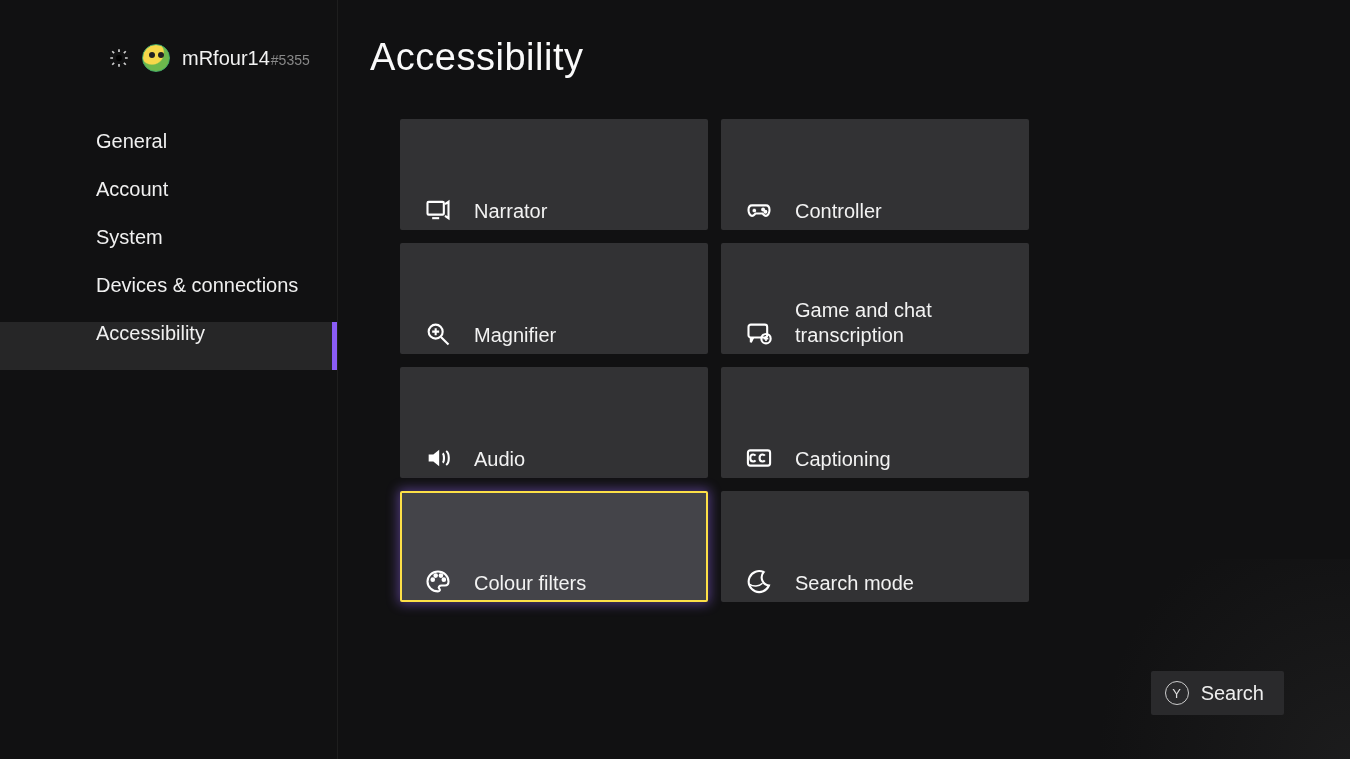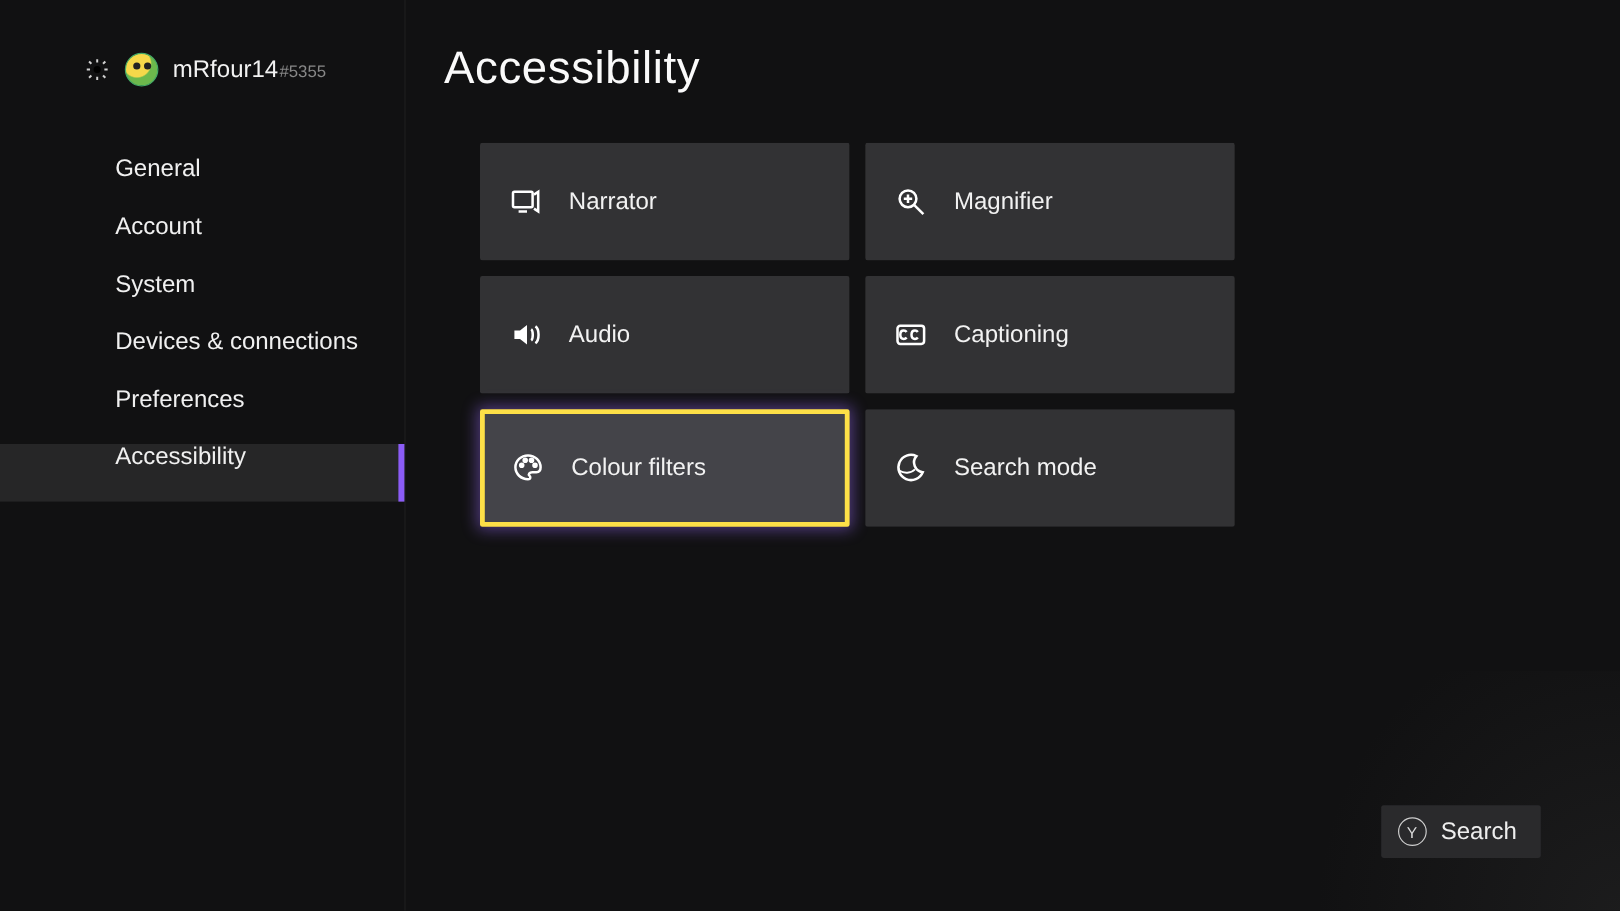--- a/index.html
+++ b/index.html
@@ -16,21 +16,21 @@
     width: 338px;
     height: 759px;
     background: #111112;
     border-right: 1px solid #1e1e1e;
     padding-top: 44px;
   }
   .sidebar-head {
     display: flex;
     align-items: center;
     gap: 12px;
-    padding-left: 70px;
+    padding-left: 108px;
     margin-bottom: 58px;
   }
   .gear-icon { width: 22px; height: 22px; color: #d0d0d0; flex-shrink:0; }
   .avatar {
     width: 28px; height: 28px; border-radius: 50%;
     background: radial-gradient(circle at 35% 30%, #f6d84a 0 45%, #6db84c 50% 100%);
     border: 1px solid #4a6; flex-shrink:0;
     position:relative;
   }
   .avatar::after{
@@ -68,33 +68,33 @@
   .grid {
     margin-left: 30px;
     display: grid;
     grid-template-columns: 308px 308px;
     gap: 13px 13px;
   }
   .tile {
     background: #323234;
     border: 2px solid transparent;
     border-radius: 2px;
-    height: 98px;
-    padding: 16px 22px;
+    height: 111px;
+    padding: 4px 22px;
     display: flex;
-    align-items: center;
+    align-items: flex-end;
     gap: 22px;
     cursor: pointer;
     font-size: 20px;
     color: #f2f2f2;
   }
   .tile .tile-label { line-height: 1.25; }
   .tile.selected {
     background: #444449;
-    border: 4px solid #fde047;
+    border: 2px solid #fde047;
     box-shadow: 0 0 12px 2px rgba(155,109,255,.45);
   }
   .tile-icon { width: 28px; height: 28px; flex-shrink: 0; color:#fff; display:flex; align-items:center; justify-content:center;}
   .tile-icon svg { width: 100%; height: 100%; stroke: currentColor; fill:none; stroke-width:1.8; }
   
   .search-btn {
     position: absolute;
     right: 66px; bottom: 44px;
     background: #2a2a2c;
     height: 44px;
@@ -136,23 +136,20 @@
       </div>
     <div class="nav-item">
         <span>Account</span>
       </div>
     <div class="nav-item">
         <span>System</span>
       </div>
     <div class="nav-item">
         <span>Devices &amp; connections</span>
       </div>
-    <div class="nav-item">
-        <span>Preferences</span>
-      </div>
     <div class="nav-item active">
         <span>Accessibility</span>
       </div>
   </div>
 </div>
 
 <div class="main">
   <h1 class="page-title">Accessibility</h1>
 
   <div class="grid">
@@ -161,32 +158,54 @@
       <span class="tile-icon">
         <svg viewBox="0 0 24 24">
             <rect x="3" y="5" width="14" height="11" rx="1"></rect>
             <path d="M7 19h6"></path>
             <path d="M18 7l3-2v14l-3-2"></path>
           </svg>
       </span>
       <span class="tile-label">Narrator</span>
     </div>
 
+    <div class="tile">
+      <span class="tile-icon">
+        <svg viewBox="0 0 24 24">
+            <path d="M6 8h12c2 0 3 2 3 4s-1 5-3 5c-1.5 0-2-1-3-2H9c-1 1-1.5 2-3 2-2 0-3-3-3-5s1-4 3-4z"></path>
+            <path d="M8 11v3M6.5 12.5h3"></path>
+            <circle cx="15.5" cy="11.5" r=".8" fill="currentColor"></circle>
+            <circle cx="17.5" cy="13.5" r=".8" fill="currentColor"></circle>
+          </svg>
+      </span>
+      <span class="tile-label">Controller</span>
+    </div>
 
     <div class="tile">
       <span class="tile-icon">
         <svg viewBox="0 0 24 24">
             <circle cx="10" cy="10" r="6"></circle>
             <path d="M14.5 14.5L21 21"></path>
             <path d="M10 7v6M7 10h6"></path>
           </svg>
       </span>
       <span class="tile-label">Magnifier</span>
     </div>
 
+    <div class="tile">
+      <span class="tile-icon">
+        <svg viewBox="0 0 24 24">
+            <rect x="3" y="4" width="16" height="11" rx="2"></rect>
+            <path d="M7 15l-2 4v-4"></path>
+            <circle cx="18" cy="16" r="4"></circle>
+            <path d="M18 14v4M16 16h4" stroke-width="1.4"></path>
+          </svg>
+      </span>
+      <span class="tile-label">Game and chat transcription</span>
+    </div>
 
     <div class="tile">
       <span class="tile-icon">
         <svg viewBox="0 0 24 24">
             <path d="M4 9v6h4l5 4V5L8 9H4z" fill="currentColor" stroke="none"></path>
             <path d="M16 8c1.5 1 1.5 7 0 8M19 6c3 2 3 10 0 12"></path>
           </svg>
       </span>
       <span class="tile-label">Audio</span>
     </div>

